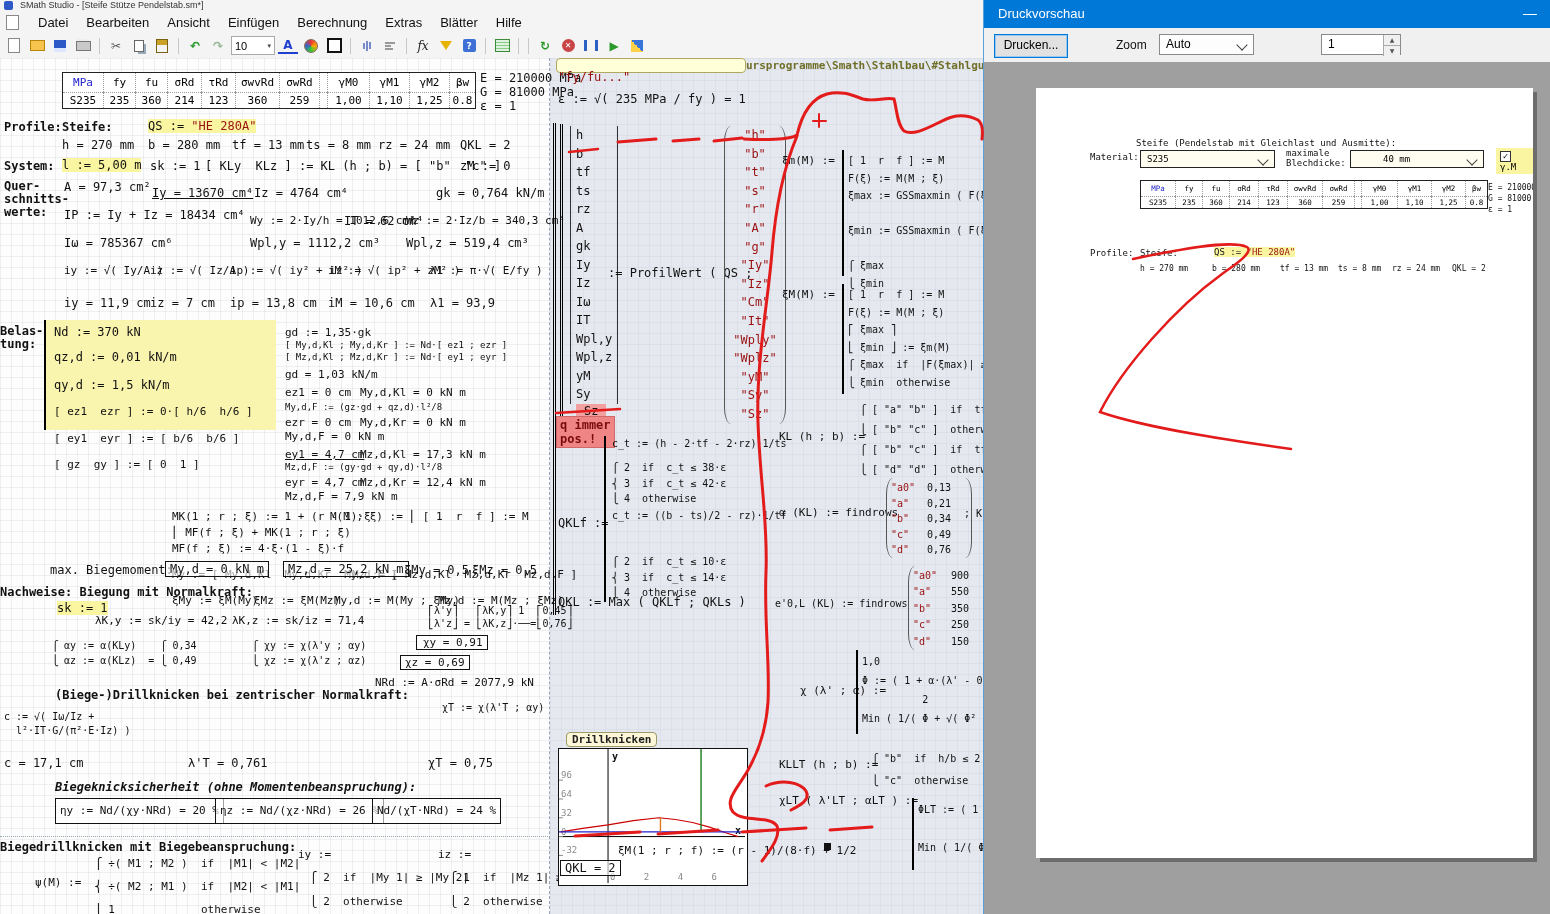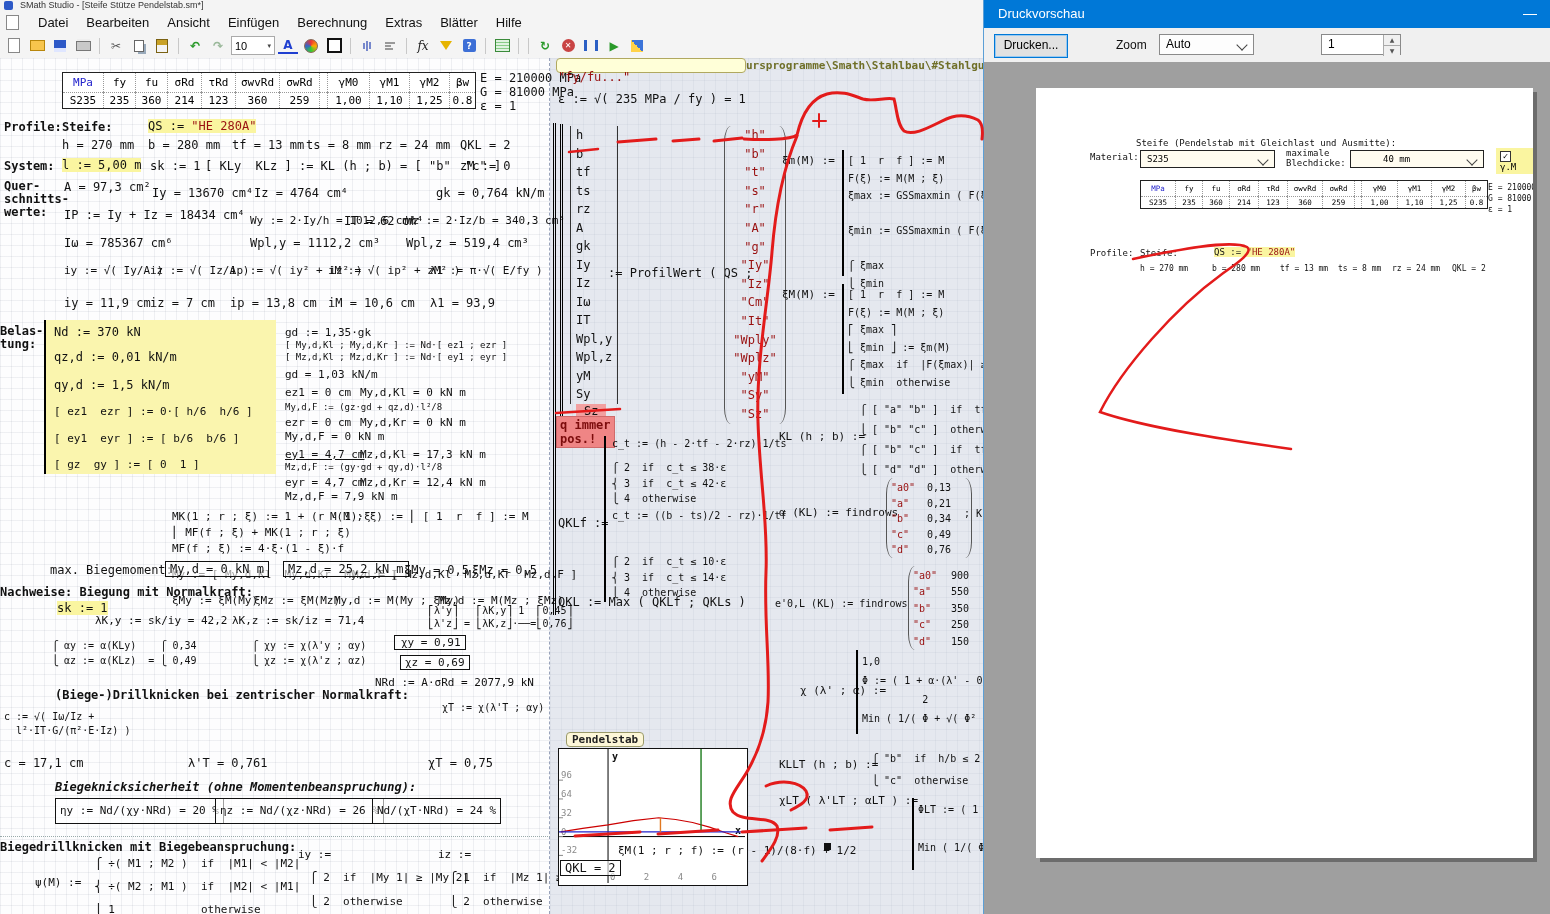--- a/index.html
+++ b/index.html
@@ -234,21 +234,21 @@
   <div class="f lb" style="left:4px;top:101px;">System:</div>
   <div class="f hl" style="left:62px;top:100px;">l := 5,00 m</div>
   <div class="f" style="left:150px;top:101px;">sk := 1</div>
   <div class="f" style="left:205px;top:101px;">[ KLy  KLz ] := KL (h ; b) = [ "b"  "c" ]</div>
   <div class="f" style="left:460px;top:101px;">zM := 0</div>
 
   <div class="f lb" style="left:4px;top:122px;line-height:13px;">Quer-
 schnitts-
 werte:</div>
   <div class="f" style="left:64px;top:122px;">A = 97,3 cm²</div>
-  <div class="f" style="left:152px;top:128px;">Iy = 13670 cm⁴</div>
+  <div class="f" style="left:152px;top:128px;text-decoration:underline;">Iy = 13670 cm⁴</div>
   <div class="f" style="left:254px;top:128px;">Iz = 4764 cm⁴</div>
   <div class="f" style="left:344px;top:128px;margin-top:28px;">IT = 62 cm⁴</div>
   <div class="f" style="left:436px;top:128px;">gk = 0,764 kN/m</div>
   <div class="f" style="left:64px;top:150px;">IP := Iy + Iz = 18434 cm⁴</div>
   <div class="f s11" style="left:250px;top:156px;">Wy := 2·Iy/h = 1012,6 cm³</div>
   <div class="f s11" style="left:406px;top:156px;">Wz := 2·Iz/b = 340,3 cm³</div>
   <div class="f" style="left:64px;top:178px;">Iω = 785367 cm⁶</div>
   <div class="f" style="left:250px;top:178px;">Wpl,y = 1112,2 cm³</div>
   <div class="f" style="left:406px;top:178px;">Wpl,z = 519,4 cm³</div>
   <div class="f s11" style="left:64px;top:206px;">iy := √( Iy/A )</div>
@@ -257,21 +257,21 @@
   <div class="f s11" style="left:328px;top:206px;">iM := √( ip² + zM² )</div>
   <div class="f s11" style="left:430px;top:206px;">λ1 := π·√( E/fy )</div>
   <div class="f" style="left:64px;top:238px;">iy = 11,9 cm</div>
   <div class="f" style="left:150px;top:238px;">iz = 7 cm</div>
   <div class="f" style="left:230px;top:238px;">ip = 13,8 cm</div>
   <div class="f" style="left:328px;top:238px;">iM = 10,6 cm</div>
   <div class="f" style="left:430px;top:238px;">λ1 = 93,9</div>
 
   <div class="f lb" style="left:0px;top:267px;line-height:13px;">Belas-
 tung:</div>
-  <div style="position:absolute;left:44px;top:262px;width:230px;height:154px;background:#faf5ae;border-left:2px solid #000;">
+  <div style="position:absolute;left:44px;top:262px;width:230px;height:110px;background:#faf5ae;border-left:2px solid #000;">
     <div class="f" style="left:8px;top:5px;">Nd := 370 kN</div>
     <div class="f" style="left:8px;top:30px;">qz,d := 0,01 kN/m</div>
     <div class="f" style="left:8px;top:58px;">qy,d := 1,5 kN/m</div>
     <div class="f s11" style="left:8px;top:85px;">[ ez1  ezr ] := 0·[ h/6  h/6 ]</div>
     <div class="f s11" style="left:8px;top:112px;">[ ey1  eyr ] := [ b/6  b/6 ]</div>
     <div class="f s11" style="left:8px;top:138px;">[ gz  gy ] := [ 0  1 ]</div>
   </div>
   <div class="f s11" style="left:285px;top:268px;">gd := 1,35·gk</div>
   <div class="f s9" style="left:285px;top:282px;">[ My,d,Kl ; My,d,Kr ] := Nd·[ ez1 ; ezr ]</div>
   <div class="f s9" style="left:285px;top:294px;">[ Mz,d,Kl ; Mz,d,Kr ] := Nd·[ ey1 ; eyr ]</div>
@@ -310,21 +310,21 @@
   <div class="f lb" style="left:0px;top:527px;">Nachweise: Biegung mit Normalkraft:</div>
   <div class="f hl" style="left:57px;top:543px;">sk := 1</div>
   <div class="f s11" style="left:95px;top:556px;text-align:center;">λK,y := sk/iy = 42,2</div>
   <div class="f s11" style="left:232px;top:556px;">λK,z := sk/iz = 71,4</div>
   <div class="f s10" style="left:428px;top:546px;line-height:13px;">⎡λ'y⎤   ⎡λK,y⎤ 1  ⎡0,45⎤
 ⎣λ'z⎦ = ⎣λK,z⎦·──=⎣0,76⎦</div>
   <div class="f s10" style="left:52px;top:580px;line-height:15px;">⎧ αy := α(KLy)    ⎧ 0,34
 ⎩ αz := α(KLz)  = ⎩ 0,49</div>
   <div class="f s10" style="left:252px;top:580px;line-height:15px;">⎧ χy := χ(λ'y ; αy)
 ⎩ χz := χ(λ'z ; αz)</div>
-  <div class="f box s11" style="left:394px;top:577px;padding-left:6px;">χy = 0,91</div>
+  <div class="f box s11" style="left:416px;top:577px;padding-left:6px;">χy = 0,91</div>
   <div class="f box s11" style="left:400px;top:597px;">χz = 0,69</div>
   <div class="f s11" style="left:375px;top:618px;">NRd := A·σRd = 2077,9 kN</div>
 
   <div class="f lb" style="left:55px;top:630px;">(Biege-)Drillknicken bei zentrischer Normalkraft:</div>
   <div class="f s10" style="left:4px;top:652px;line-height:14px;">c := √( Iω/Iz +
   l²·IT·G/(π²·E·Iz) )</div>
   <div class="f s10" style="left:442px;top:644px;">χT := χ(λ'T ; αy)</div>
   <div class="f" style="left:4px;top:698px;">c = 17,1 cm</div>
   <div class="f" style="left:188px;top:698px;">λ'T = 0,761</div>
   <div class="f" style="left:428px;top:698px;">χT = 0,75</div>
@@ -396,21 +396,21 @@
 ⎨ 3  if  c_t ≤ 42·ε
 ⎩ 4  otherwise</div>
   <div class="f" style="left:558px;top:458px;">QKLf :=</div>
   <div class="vbar" style="left:604px;top:450px;height:94px;"></div>
   <div class="f s10" style="left:612px;top:452px;">c_t := ((b - ts)/2 - rz)·1/tf</div>
   <div class="f s10" style="left:612px;top:496px;line-height:15.5px;">⎧ 2  if  c_t ≤ 10·ε
 ⎨ 3  if  c_t ≤ 14·ε
 ⎩ 4  otherwise</div>
   <div class="f" style="left:558px;top:537px;">QKL := Max ( QKLf ; QKLs )</div>
 
-  <div class="charttab">Pendelstab</div>
+  <div class="charttab">Drillknicken</div>
   <div class="chartframe">
     <svg id="chart-svg" width="186" height="134">
         <line x1="49.03636363636363" y1="0" x2="49.03636363636363" y2="134" stroke="#000" stroke-width="1"></line>
         <line x1="0" y1="87.5701754385965" x2="186" y2="87.5701754385965" stroke="#000" stroke-width="1"></line>
         <text x="2" y="29.149122807017534" font-size="9" font-family="DejaVu Sans Mono, monospace" fill="#8a8a8a">96</text>
         <line x1="0" y1="31.149122807017534" x2="4" y2="31.149122807017534" stroke="#888"></line>
         <text x="2" y="47.956140350877206" font-size="9" font-family="DejaVu Sans Mono, monospace" fill="#8a8a8a">64</text>
         <line x1="0" y1="49.956140350877206" x2="4" y2="49.956140350877206" stroke="#888"></line>
         <text x="2" y="66.76315789473684" font-size="9" font-family="DejaVu Sans Mono, monospace" fill="#8a8a8a">32</text>
         <line x1="0" y1="68.76315789473684" x2="4" y2="68.76315789473684" stroke="#888"></line>

